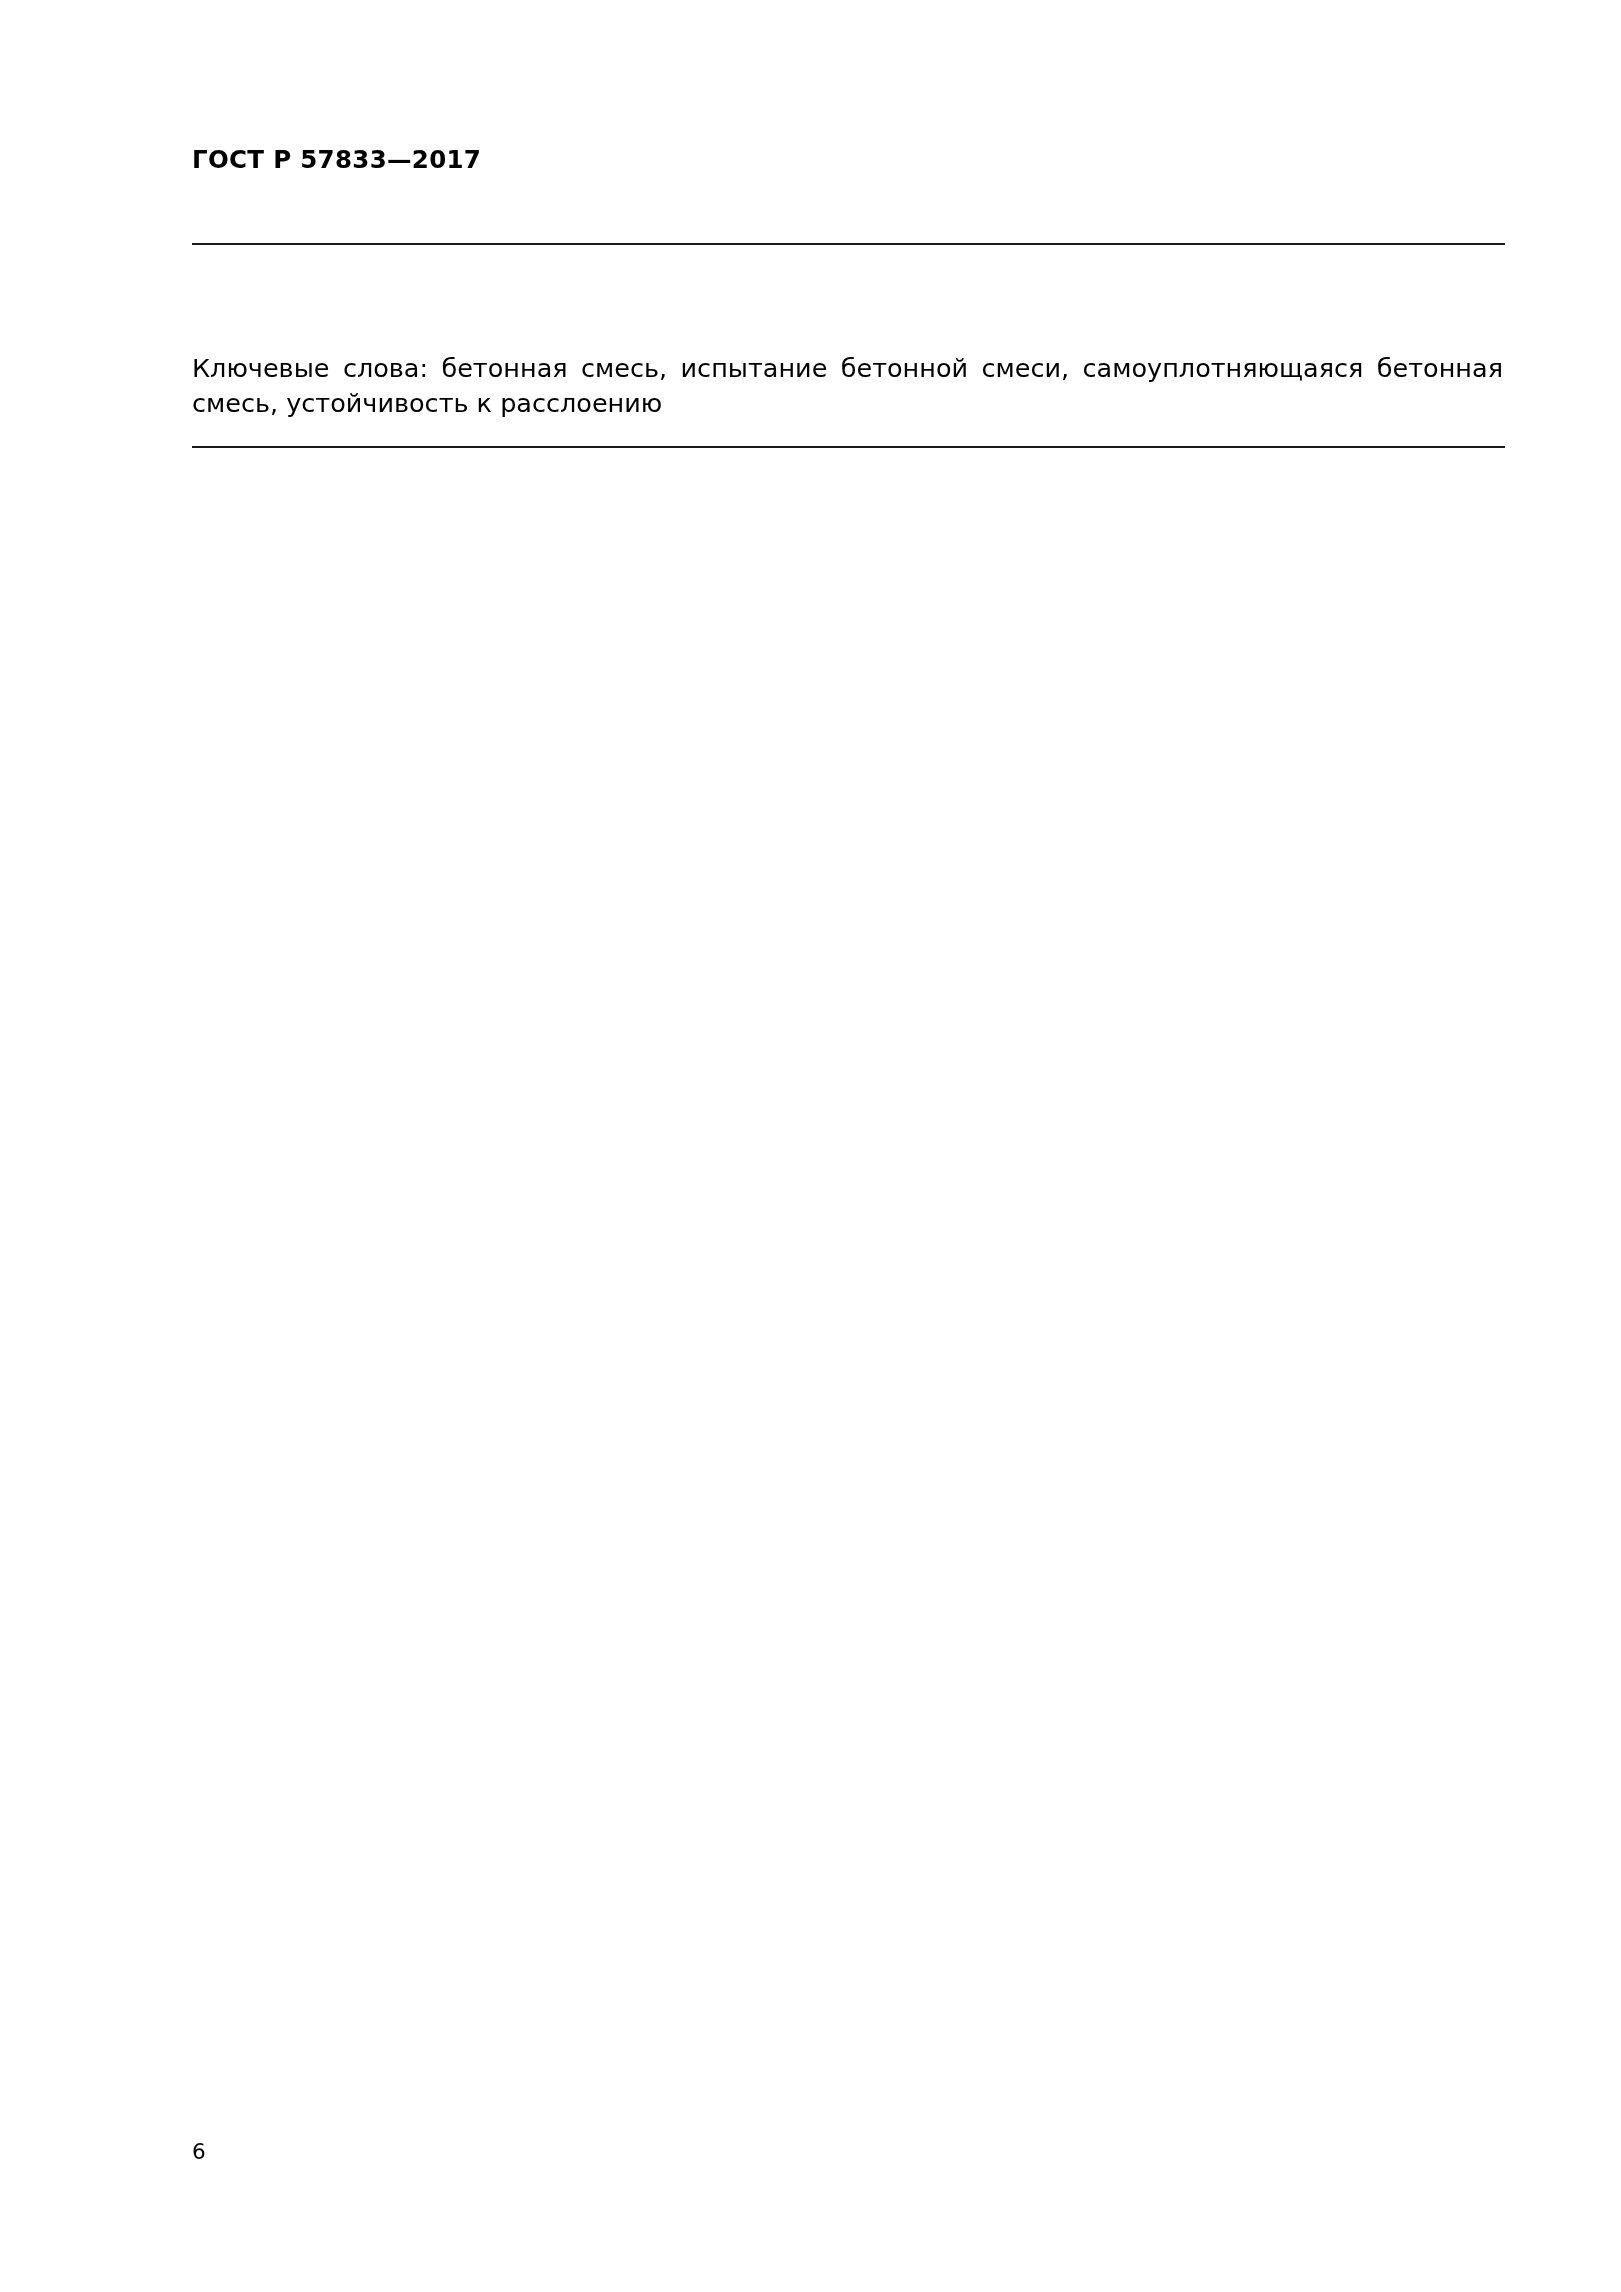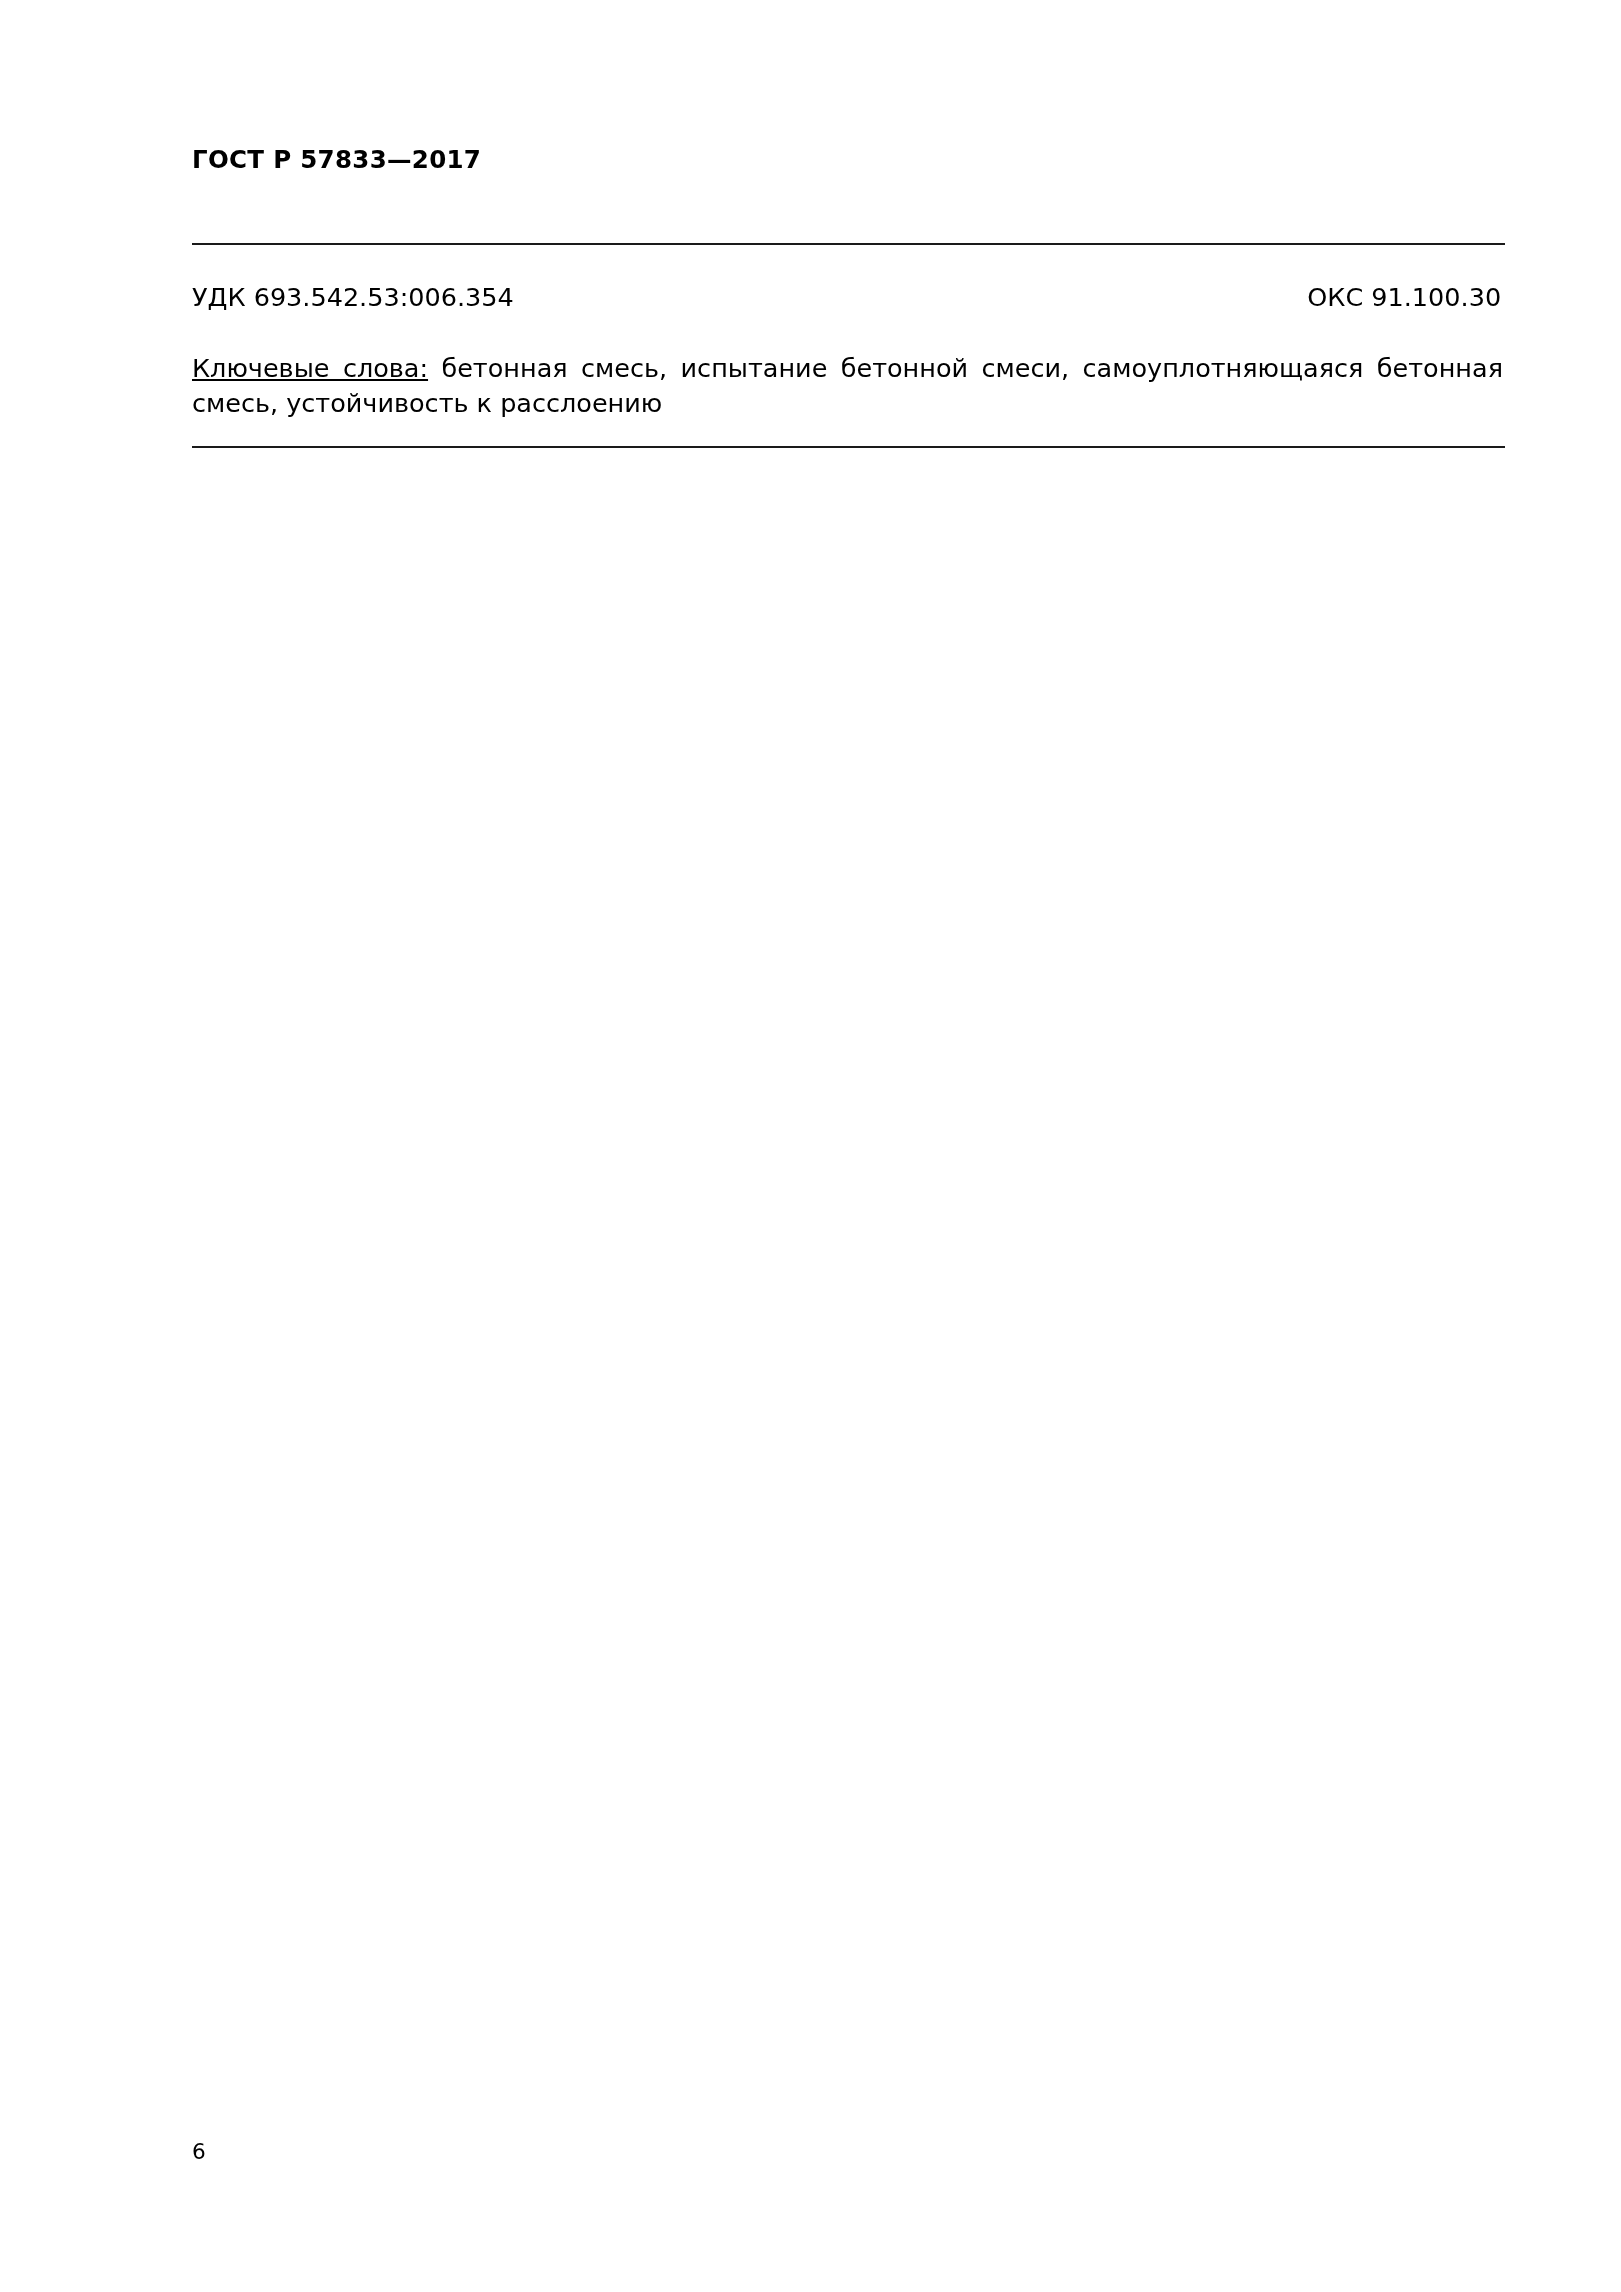--- a/index.html
+++ b/index.html
@@ -70,43 +70,38 @@
     left: 0;
     top: 351px;
     width: 1311px;
     font-size: 25.5px;
     line-height: 1.38;
     text-align: justify;
     text-justify: inter-word;
   }
   .keywords .kw-label {
     white-space: nowrap;
-    text-decoration: underline;
   }
   .page-number {
     position: absolute;
     left: 0;
     top: 2139px;
     font-size: 21.6px;
   }
 </style>
 </head>
 <body>
 
 <div class="page">
   <div class="content">
 
     <div class="doc-header">ГОСТ Р 57833—2017</div>
 
     <div class="rule rule-top"></div>
 
-    <div class="codes-row">
-      <span class="code-left">УДК  693.542.53:006.354</span>
-      <span class="code-right">ОКС  91.100.30</span>
-    </div>
 
     <div class="keywords">
       <span class="kw-label">Ключевые слова:</span><span> бетонная смесь, испытание бетонной смеси, самоуплотняющаяся бетонная смесь, устойчивость к расслоению</span>
     </div>
 
     <div class="rule rule-bottom"></div>
 
     <div class="page-number">6</div>
 
   </div>

